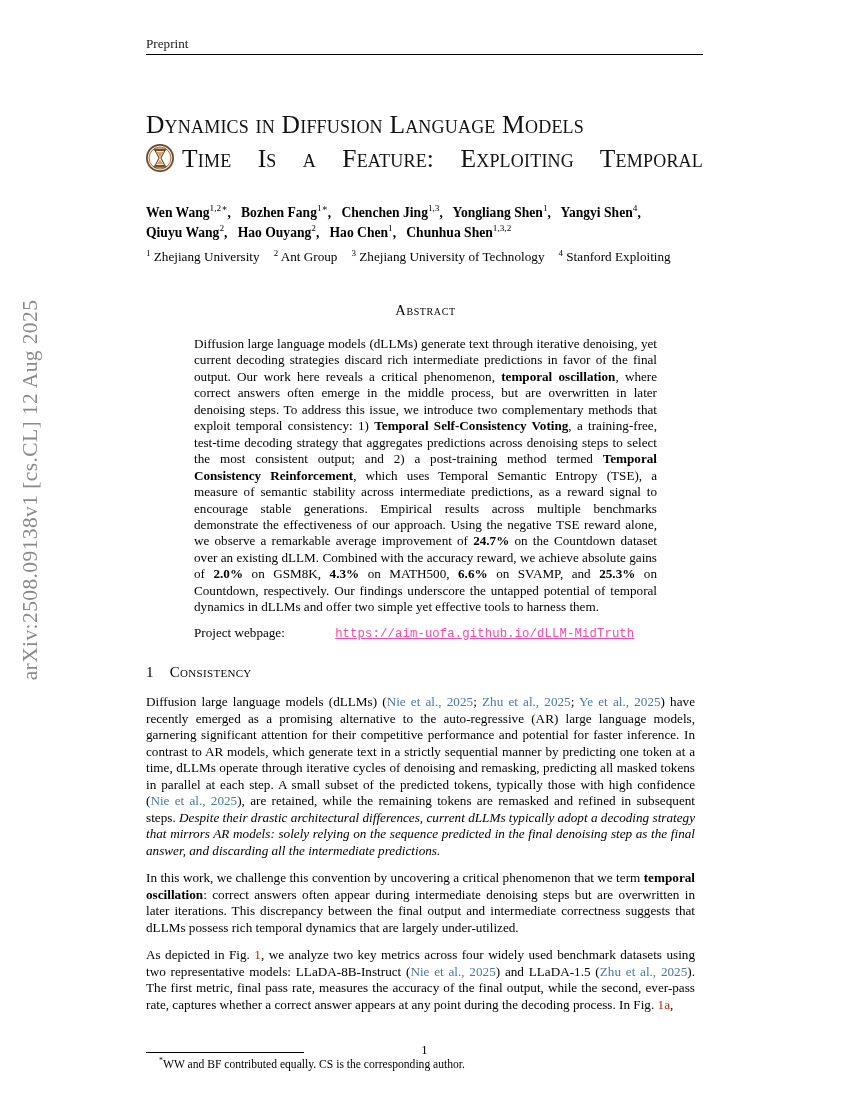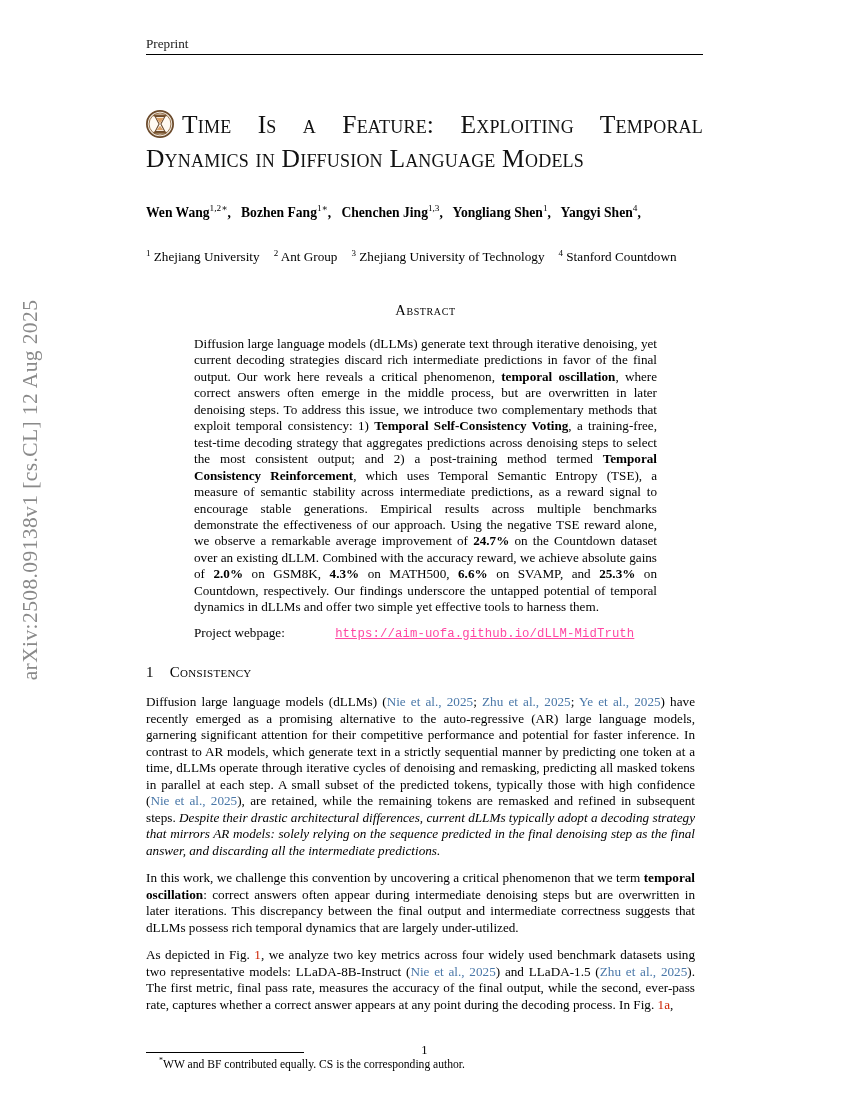--- a/index.html
+++ b/index.html
@@ -224,37 +224,38 @@
 </div>
 
 <div id="page">
 
   <div class="runhead">
     <div class="label">Preprint</div>
     <div class="rule"></div>
   </div>
 
   <div id="title-block">
+    <div class="title-line">Dynamics in Diffusion Language Models</div>
     <div class="title-line title-line-1"><span class="hourglass-icon"><svg viewBox="0 0 64 64" width="28" height="28" aria-hidden="true">
             <circle cx="32" cy="32" r="30" fill="#f2ece2" stroke="#6b4a2b" stroke-width="4"></circle>
             <circle cx="32" cy="32" r="25" fill="#fffaf2" stroke="#8a6239" stroke-width="2"></circle>
             <rect x="17" y="10" width="30" height="5" rx="2" fill="#7a5530"></rect>
             <rect x="17" y="49" width="30" height="5" rx="2" fill="#7a5530"></rect>
             <path d="M21 15 L43 15 L34 32 L43 49 L21 49 L30 32 Z" fill="#ffffff" stroke="#6b4a2b" stroke-width="2.5" stroke-linejoin="round"></path>
             <path d="M23.5 17.5 L40.5 17.5 L32 31 Z" fill="#d9a066"></path>
             <path d="M32 36 L40 46.5 L24 46.5 Z" fill="#d9a066"></path>
           </svg></span><span class="t-word">Time</span> <span class="t-word">Is</span> <span class="t-word">a</span> <span class="t-word">Feature:</span> <span class="t-word">Exploiting</span> <span class="t-word">Temporal</span></div>
-    <div class="title-line">Dynamics in Diffusion Language Models</div>
   </div>
 
   <div id="authors-block">
     <div class="author-line"><span>Wen Wang</span><sup>1,2</sup><sup>∗</sup><span class="sep">,&nbsp;&nbsp; </span><span>Bozhen Fang</span><sup>1</sup><sup>∗</sup><span class="sep">,&nbsp;&nbsp; </span><span>Chenchen Jing</span><sup>1,3</sup><span class="sep">,&nbsp;&nbsp; </span><span>Yongliang Shen</span><sup>1</sup><span class="sep">,&nbsp;&nbsp; </span><span>Yangyi Shen</span><sup>4</sup><span class="sep">,</span></div>
-  </div>
-
-  <div id="affil-line"><span class="aff"><sup>1</sup> <span>Zhejiang University</span></span><span class="aff"><sup>2</sup> <span>Ant Group</span></span><span class="aff"><sup>3</sup> <span>Zhejiang University of Technology</span></span><span class="aff"><sup>4</sup> <span>Stanford Countdown</span></span></div>
+    <div class="author-line"><span>Qiuyu Wang</span><sup>2</sup><span class="sep">,&nbsp;&nbsp; </span><span>Hao Ouyang</span><sup>2</sup><span class="sep">,&nbsp;&nbsp; </span><span>Hao Chen</span><sup>1</sup><span class="sep">,&nbsp;&nbsp; </span><span>Chunhua Shen</span><sup>1,3,2</sup></div>
+  </div>
+
+  <div id="affil-line"><span class="aff"><sup>1</sup> <span>Zhejiang University</span></span><span class="aff"><sup>2</sup> <span>Ant Group</span></span><span class="aff"><sup>3</sup> <span>Zhejiang University of Technology</span></span><span class="aff"><sup>4</sup> <span>Stanford Exploiting</span></span></div>
 
   <div id="abstract-block">
     <div class="abstract-head">Abstract</div>
     <div class="abstract-body"><span>Diffusion large language models (dLLMs) generate text through iterative denoising, yet current decoding strategies discard rich intermediate predictions in favor of the final output. Our work here reveals a critical phenomenon, </span><b>temporal oscillation</b><span>, where correct answers often emerge in the middle process, but are overwritten in later denoising steps. To address this issue, we introduce two complementary methods that exploit temporal consistency: 1) </span><b>Temporal Self-Consistency Voting</b><span>, a training-free, test-time decoding strategy that aggregates predictions across denoising steps to select the most consistent output; and 2) a post-training method termed </span><b>Temporal Consistency Reinforcement</b><span>, which uses Temporal Semantic Entropy (TSE), a measure of semantic stability across intermediate predictions, as a reward signal to encourage stable generations. Empirical results across multiple benchmarks demonstrate the effectiveness of our approach. Using the negative TSE reward alone, we observe a remarkable average improvement of </span><b>24.7%</b><span> on the Countdown dataset over an existing dLLM. Combined with the accuracy reward, we achieve absolute gains of </span><b>2.0%</b><span> on GSM8K, </span><b>4.3%</b><span> on MATH500, </span><b>6.6%</b><span> on SVAMP, and </span><b>25.3%</b><span> on Countdown, respectively. Our findings underscore the untapped potential of temporal dynamics in dLLMs and offer two simple yet effective tools to harness them.</span></div>
     <div class="project-line"><span>Project webpage: </span><a class="url" href="#">https://aim-uofa.github.io/dLLM-MidTruth</a></div>
   </div>
 
   <div id="section-1">
     <div class="sec-head"><span class="sec-num">1</span><span>Consistency</span></div>
   </div>

